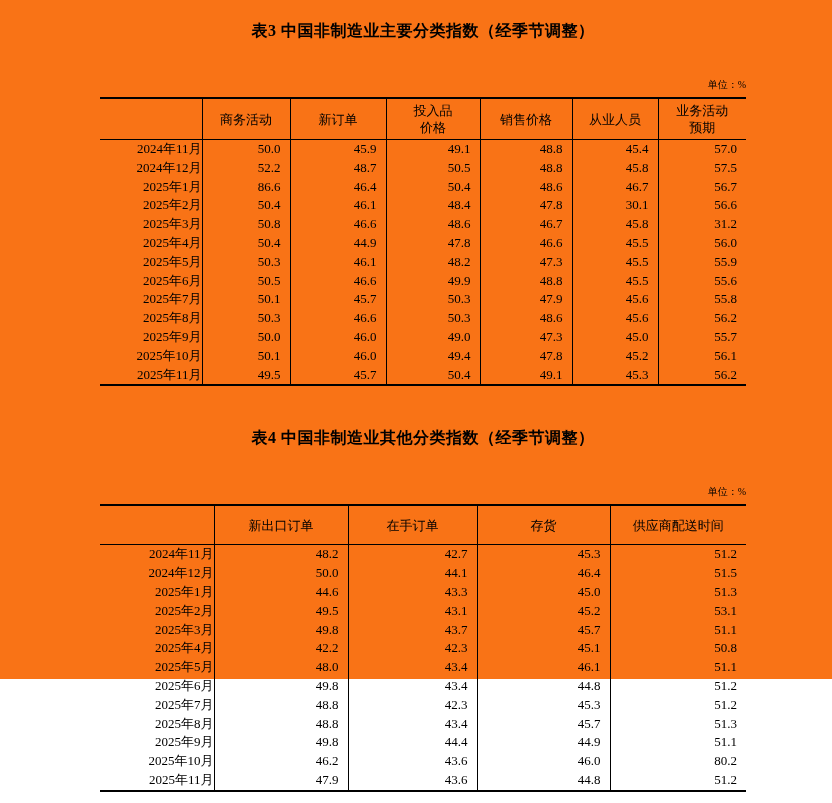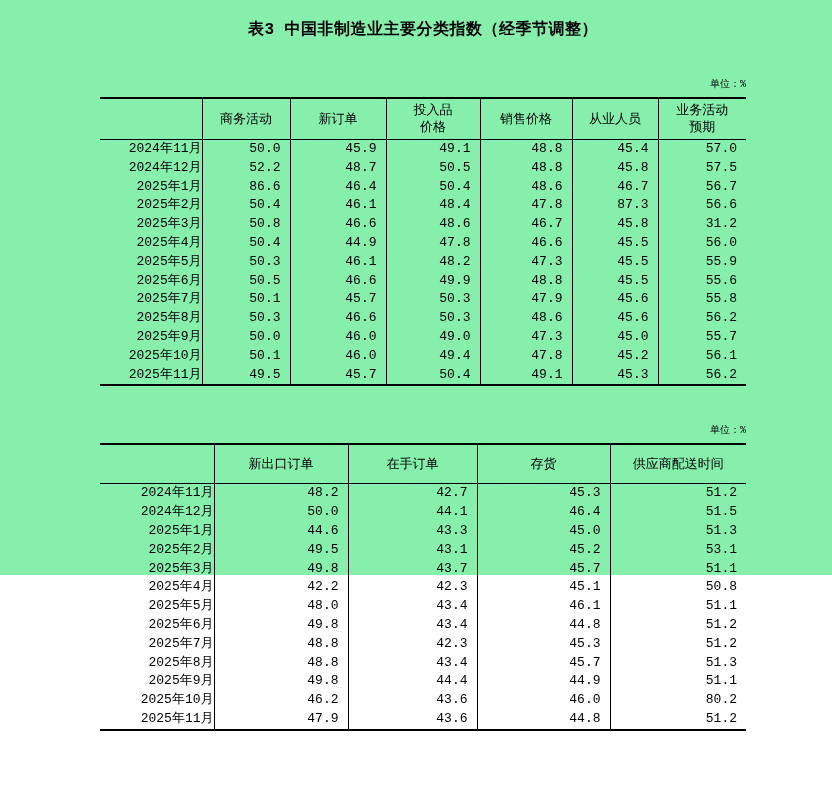--- a/index.html
+++ b/index.html
@@ -10,23 +10,22 @@
   body {
     width: 832px;
     height: 803px;
     overflow: hidden;
     font-family: "Liberation Serif", "DejaVu Serif", serif;
     color: #000000;
   }
   .page {
     position: relative;
     width: 832px;
-    height: 575px;
-    background: #86efac;
-    font-family: Liberation Mono, monospace;
+    height: 679px;
+    background: #f97316;
   }
   .content {
     width: 646px;
     margin-left: 100px;
   }
   .tbl-title {
     margin: 0;
     font-size: 16px;
     font-weight: bold;
     text-align: center;
@@ -139,21 +138,21 @@
               <td class="num">48.6</td>
               <td class="num">46.7</td>
               <td class="num">56.7</td>
             </tr>
             <tr>
               <td class="rowhead">2025年2月</td>
               <td class="num">50.4</td>
               <td class="num">46.1</td>
               <td class="num">48.4</td>
               <td class="num">47.8</td>
-              <td class="num">87.3</td>
+              <td class="num">30.1</td>
               <td class="num">56.6</td>
             </tr>
             <tr>
               <td class="rowhead">2025年3月</td>
               <td class="num">50.8</td>
               <td class="num">46.6</td>
               <td class="num">48.6</td>
               <td class="num">46.7</td>
               <td class="num">45.8</td>
               <td class="num">31.2</td>
@@ -228,20 +227,21 @@
               <td class="num">50.4</td>
               <td class="num">49.1</td>
               <td class="num">45.3</td>
               <td class="num">56.2</td>
             </tr>
           </tbody>
       </table>
     </div>
 
     <div>
+      <h2 class="tbl-title title-4">表4 中国非制造业其他分类指数（经季节调整）</h2>
       <div class="unit-label">单位：%</div>
       <table class="stat-table t4">
         <colgroup>
           <col style="width:114px">
           <col style="width:134px">
           <col style="width:129px">
           <col style="width:133px">
           <col style="width:136px">
         </colgroup>
         <thead>

